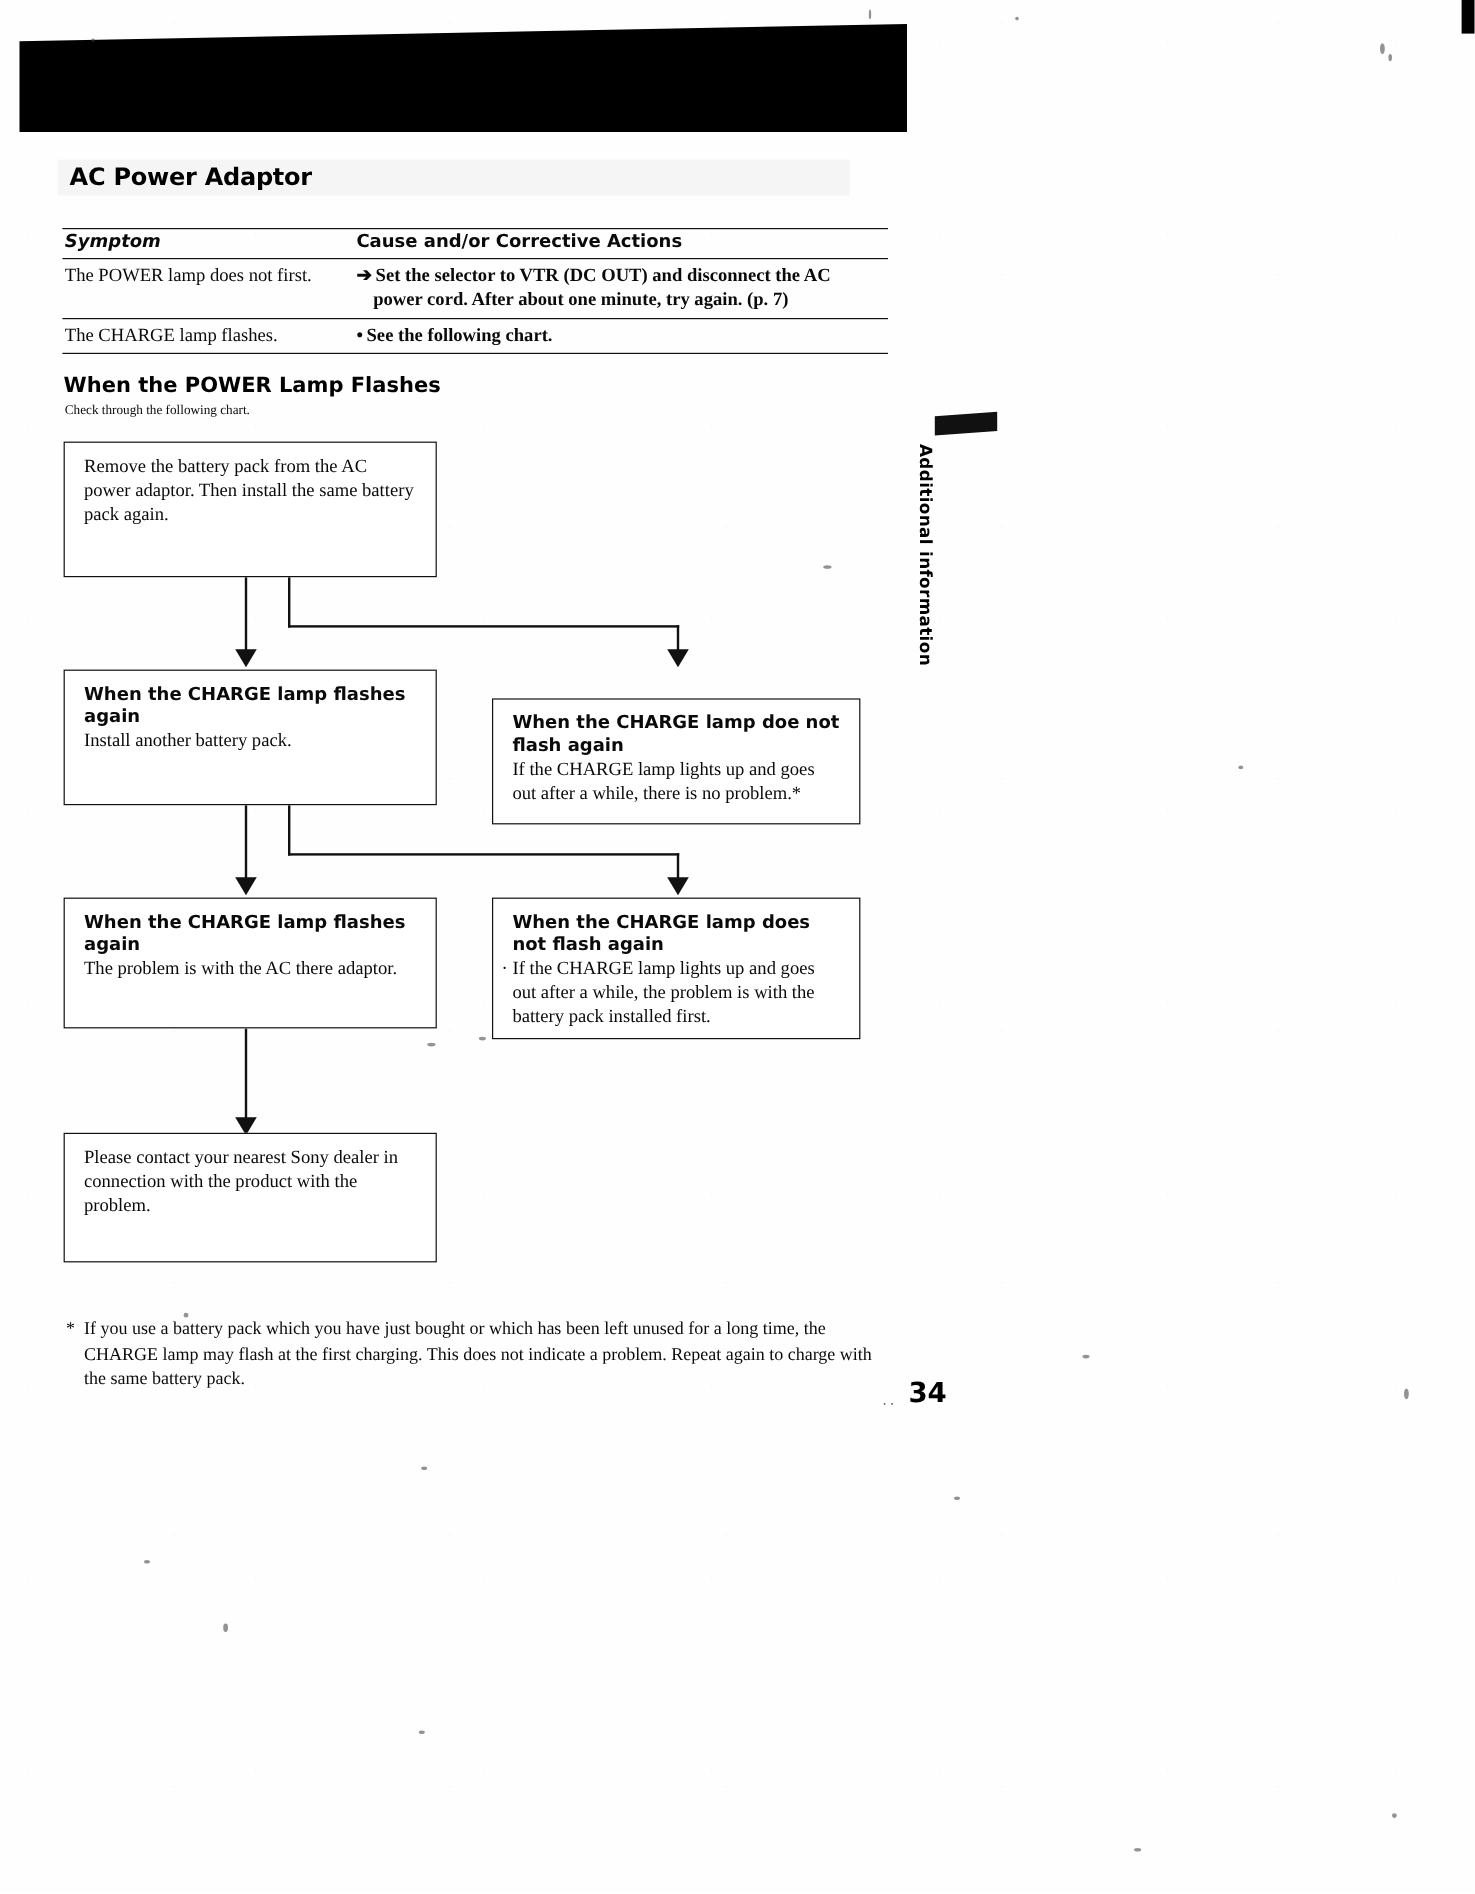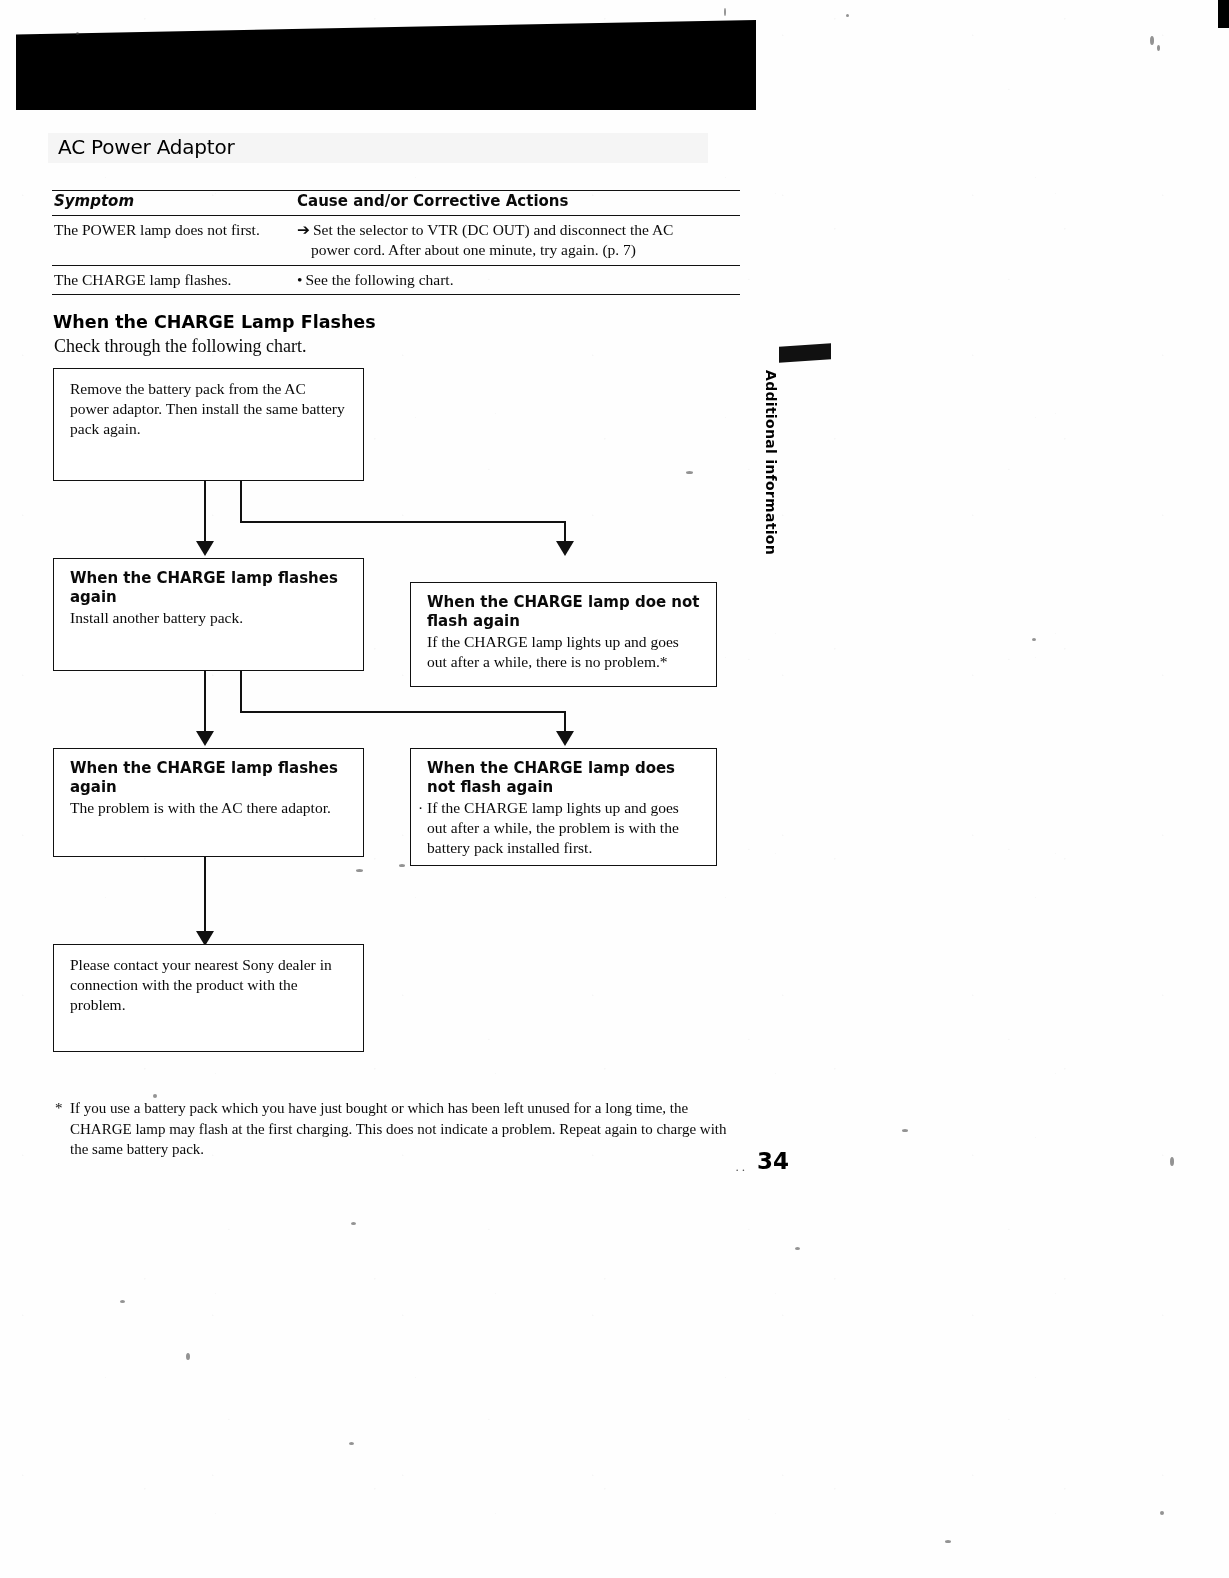--- a/index.html
+++ b/index.html
@@ -53,21 +53,21 @@
     border-radius: 50%;
     opacity: .55;
   }
 
   
   .section-title {
     position: absolute;
     left: 58px;
     top: 135px;
     font-family: "DejaVu Sans", sans-serif;
-    font-weight: normal;
+    font-weight: bold;
     font-size: 20px;
     letter-spacing: -0.2px;
     color: #000;
   }
   .title-smudge {
     position: absolute;
     left: 48px;
     top: 133px;
     width: 660px;
     height: 30px;
@@ -94,39 +94,39 @@
     border-bottom: 1.6px solid #111;
     vertical-align: bottom;
   }
   .tbl td {
     padding: 4px 6px 5px 2px;
     border-bottom: 1.1px solid #111;
     vertical-align: top;
     line-height: 1.28;
   }
   .col-sym { width: 241px; font-style: italic; }
-  .cause-line { display: block; }
+  .cause-line { display: block; font-weight: bold; }
   .cause-line.indent { padding-left: 14px; }
   .lead { margin-right: 3px; }
 
   
   .flow-heading {
     position: absolute;
     left: 53px;
     top: 312px;
     font-family: "DejaVu Sans", sans-serif;
     font-weight: bold;
     font-size: 17.5px;
     color: #000;
   }
   .flow-sub {
     position: absolute;
     left: 54px;
     top: 336px;
-    font-size: 18px;
+    font-size: 11px;
   }
 
   
   .flow {
     position: absolute;
     left: 0;
     top: 0;
     width: 1229px;
     height: 1578px;
     pointer-events: none;
@@ -276,21 +276,21 @@
       </tr>
       <tr>
         <td>The CHARGE lamp flashes.</td>
         <td>
           <span class="cause-line"><span class="lead">•</span><span>See the following chart.</span></span>
         </td>
       </tr>
     </tbody>
   </table>
 
-  <div class="flow-heading">When the CHARGE Lamp Flashes</div>
+  <div class="flow-heading">When the POWER Lamp Flashes</div>
   <div class="flow-sub">Check through the following chart.</div>
 
   <div class="flow">
 
     <div class="conn v" style="left:204px; top:481px; height:68px;"></div>
     <div class="arrow" style="left:196px; top:541px;"></div>
     <div class="conn v" style="left:240px; top:481px; height:42px;"></div>
     <div class="conn h" style="left:240px; top:521px; width:326px;"></div>
     <div class="conn v" style="left:564px; top:521px; height:28px;"></div>
     <div class="arrow" style="left:556px; top:541px;"></div>

